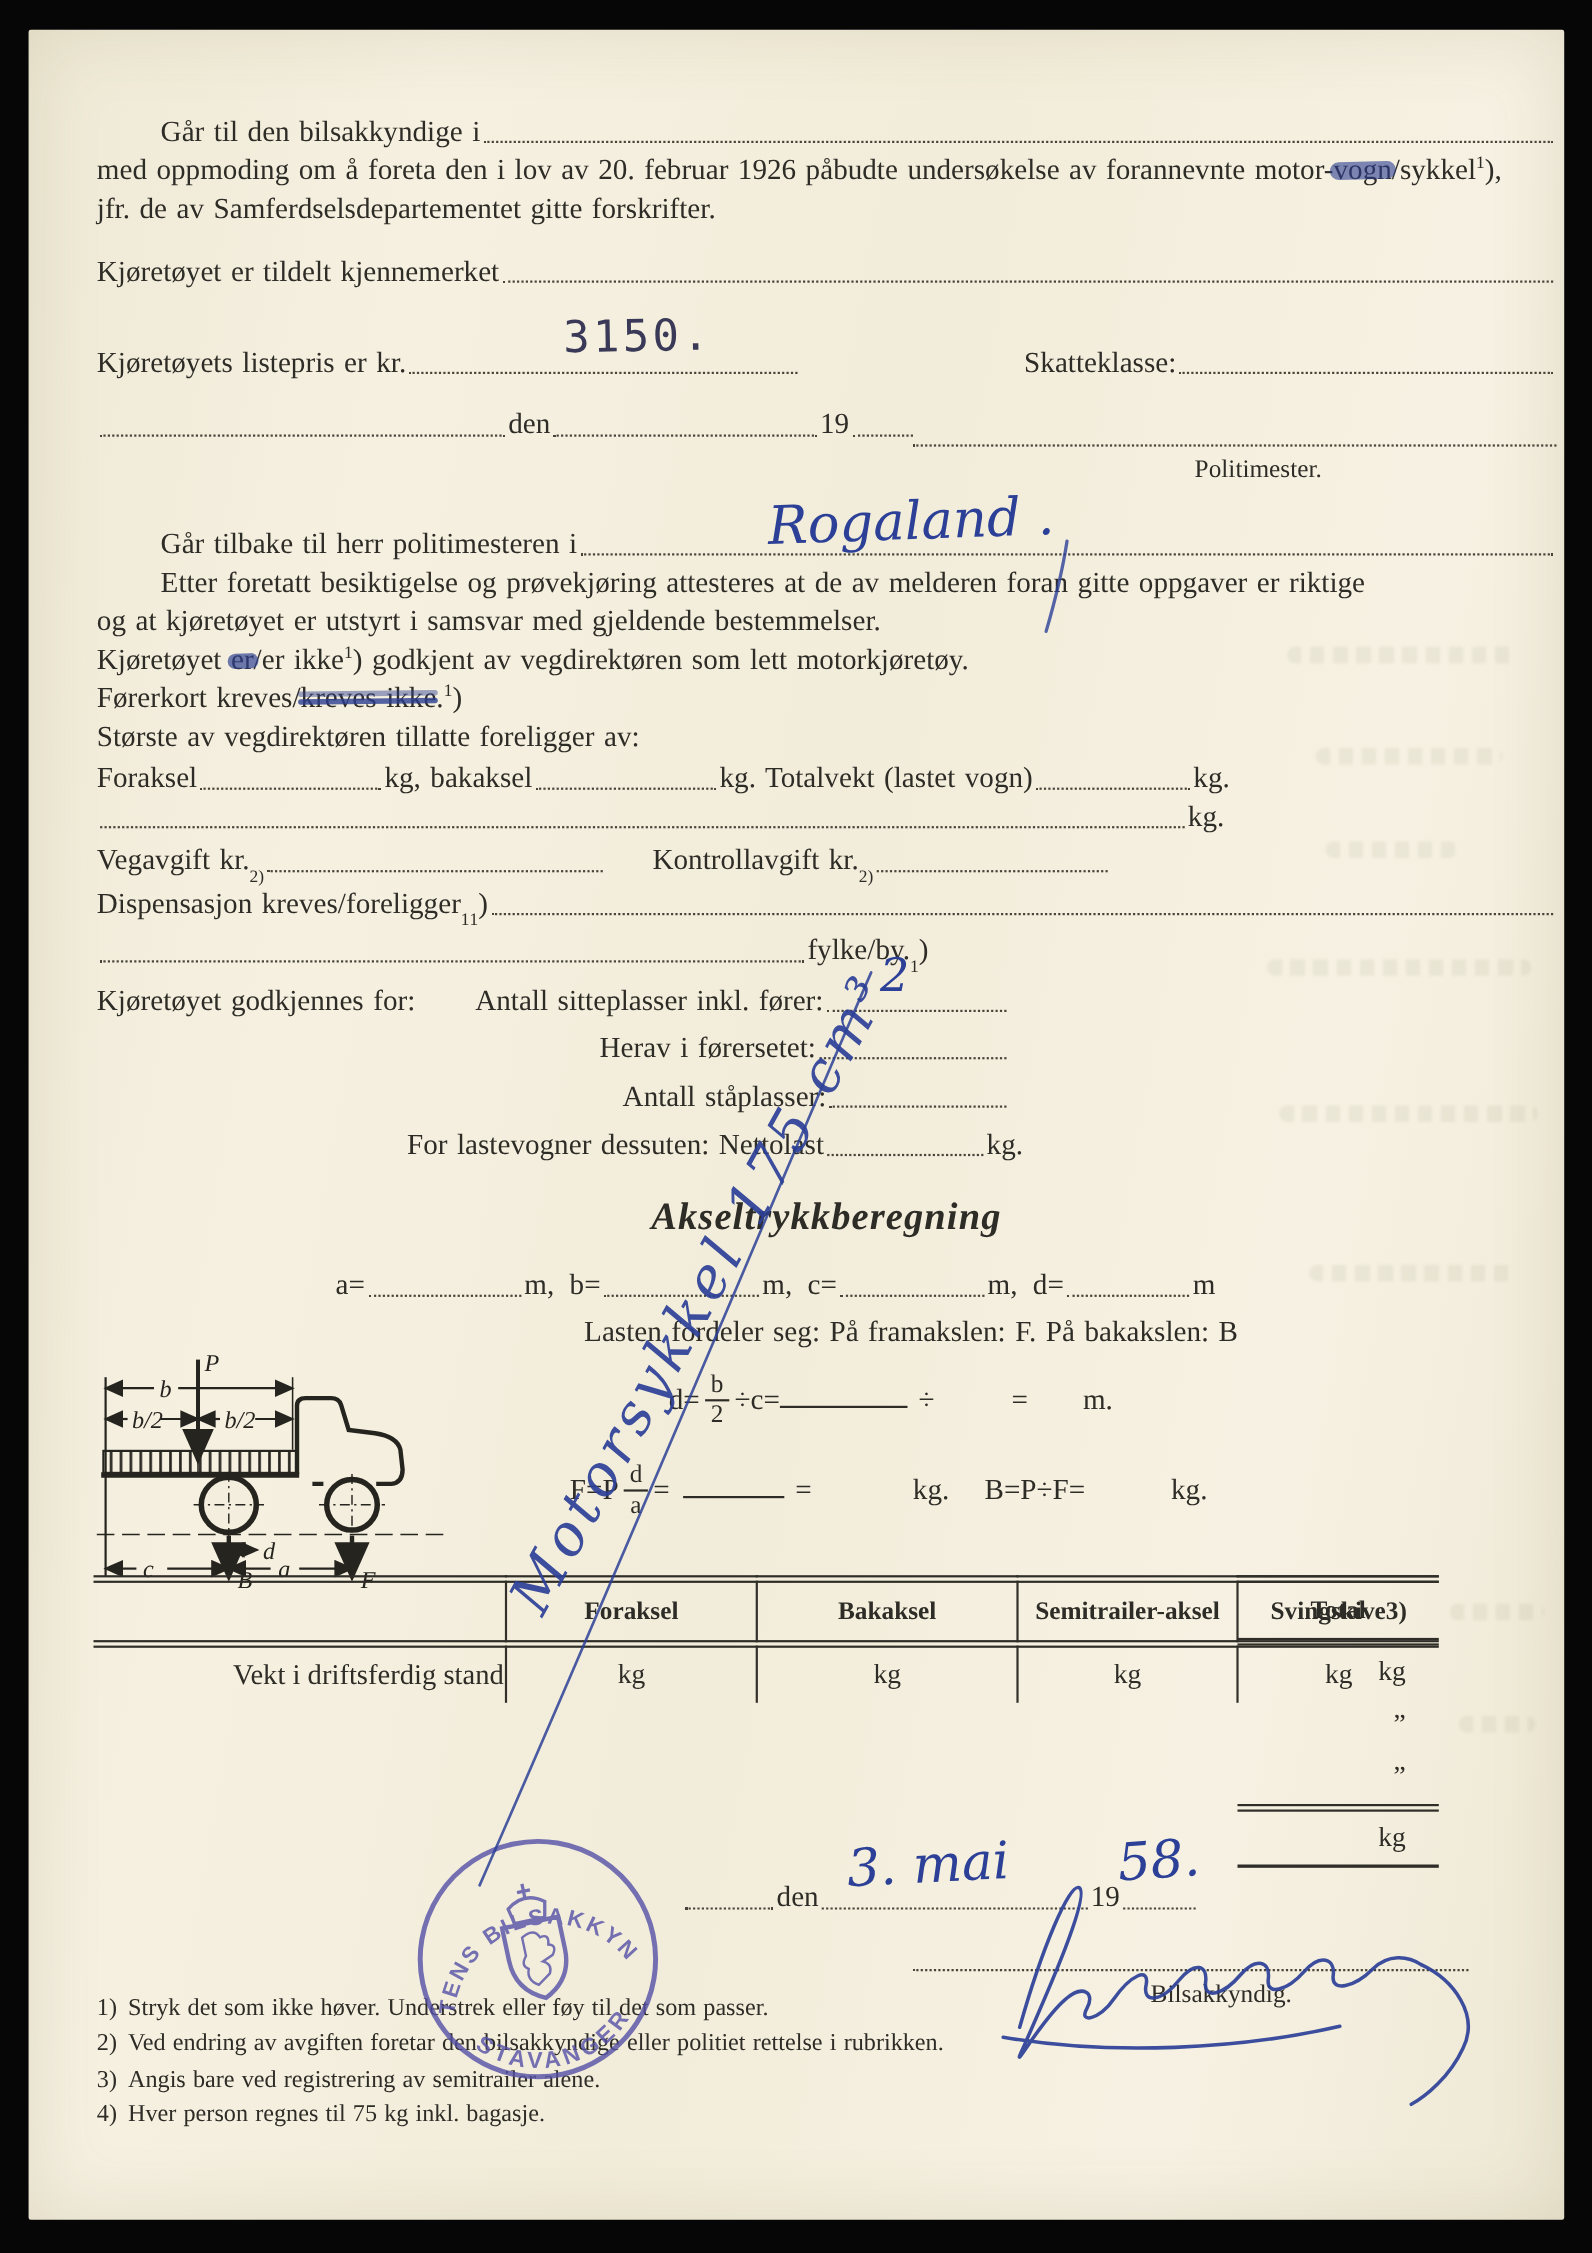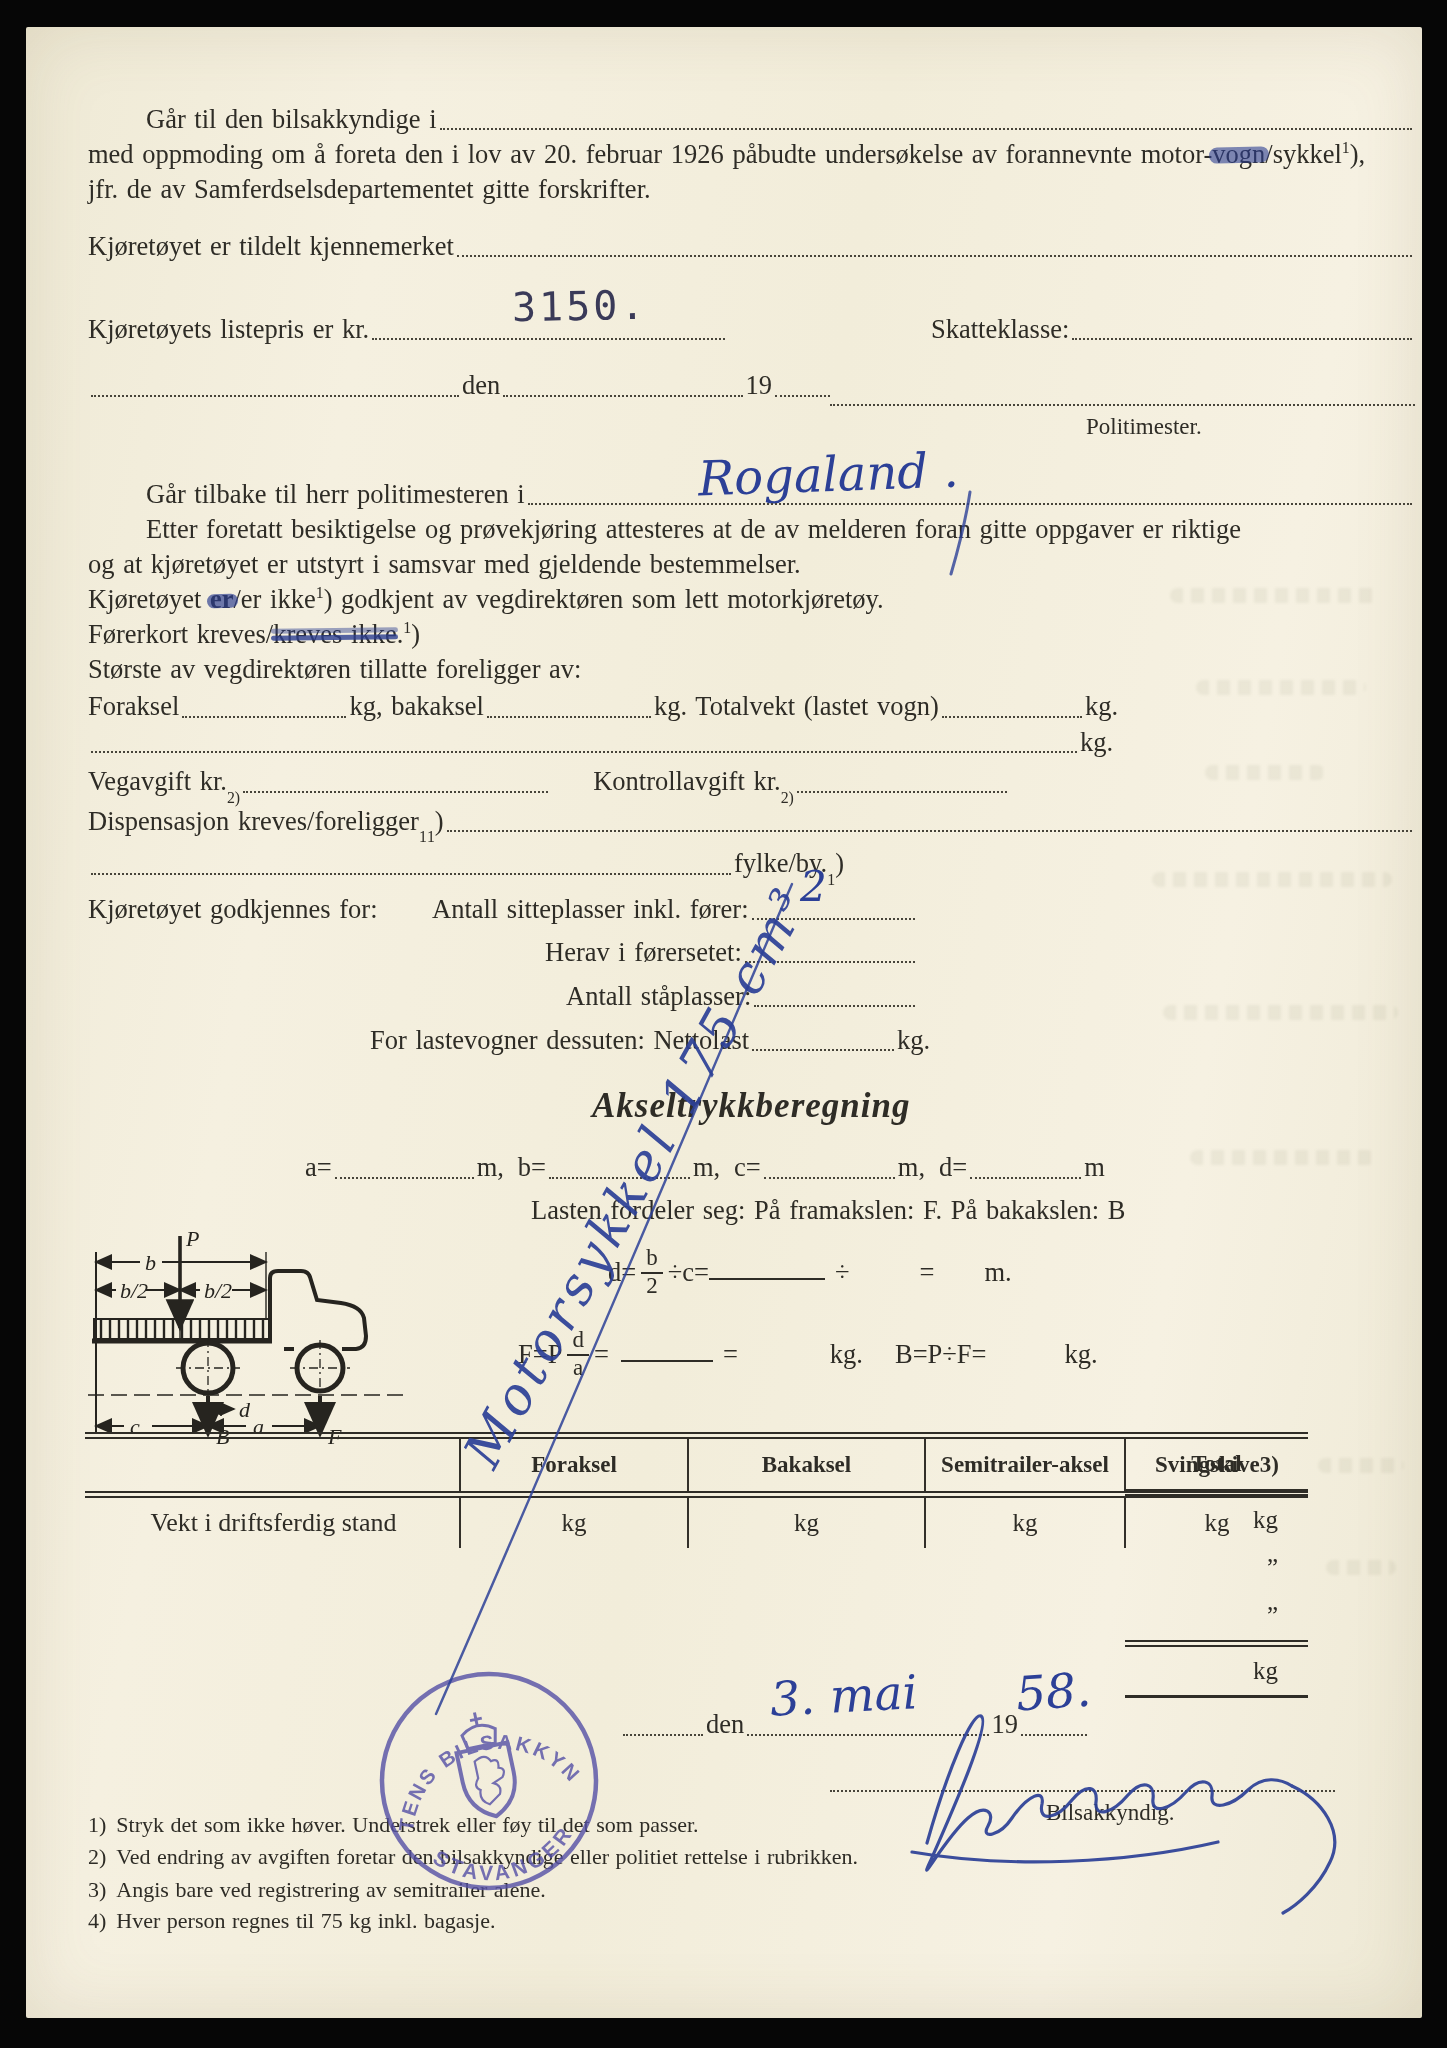--- a/index.html
+++ b/index.html
@@ -16,38 +16,38 @@
   .sp{display:inline-block;}
   .dotline{border-bottom:2.4px dotted #47443a;}
   sup{font-size:60%;vertical-align:super;line-height:0;}
   .small{font-size:23px;}
   .fn{font-size:22px;word-spacing:1px;}
   .fn .num{margin-right:10px;}
   .hand{font-family:"DejaVu Serif",serif;font-style:italic;color:#2c4097;}
   .smudge{position:relative;}
   .smudge::after{content:"";position:absolute;left:-3px;right:-4px;top:26%;height:16px;
       background:rgba(44,62,145,.6);border-radius:8px;transform:rotate(-1.5deg);}
-  .smudge2{position:relative;font-weight:bold;}
+  .smudge2{position:relative;}
   .smudge2::after{content:"";position:absolute;left:-3px;right:-4px;top:32%;height:14px;
       background:rgba(44,62,145,.68);border-radius:7px;transform:rotate(-2deg);}
   .strike{position:relative;}
   .strike::after{content:"";position:absolute;left:-2px;right:-2px;top:54%;height:5px;
       background:rgba(44,62,145,.8);border-radius:3px;box-shadow:0 -7px 0 rgba(44,62,145,.45);
       transform:rotate(-.6deg);}
   .title{font-style:italic;font-weight:bold;font-size:35px;letter-spacing:1px;}
   .frow{display:flex;align-items:center;font-size:26.5px;}
   .frac{display:inline-flex;flex-direction:column;align-items:center;font-size:23px;line-height:1.05;margin:0 5px;}
   .frac .top{border-bottom:2.2px solid #2e2c26;padding:0 5px 1px;}
   .frule{display:inline-block;border-bottom:2.6px solid #2e2c26;height:1em;transform:translateY(-6px);}
   
   table.dt{border-collapse:collapse;border-top:7px double #2f2d27;font-size:25px;}
   table.dt th{font-size:23px;font-weight:bold;height:50px;vertical-align:middle;}
   table.dt thead tr{border-bottom:7px double #2f2d27;}
   table.dt td{height:48px;vertical-align:middle;text-align:center;}
-  table.dt .lbl{text-align:center;padding-left:4px;font-size:26px;}
+  table.dt .lbl{text-align:right;padding-left:4px;font-size:26px;}
   table.dt th+th, table.dt td+td{border-left:2.2px solid #33302a;}
   table.dt tr.last{border-bottom:7px double #2f2d27;}
   table.dt tr.sum{border-bottom:3.5px solid #2f2d27;}
   .ghost{position:absolute;height:15px;border-radius:8px;opacity:.12;filter:blur(1.6px);
      background:repeating-linear-gradient(90deg,rgba(105,108,75,.65) 0 13px,transparent 13px 21px);}
   .diag{transform:rotate(-61deg);transform-origin:0 0;font-size:52px;letter-spacing:5px;opacity:.92;}
   svg{overflow:visible;}
 </style>
 </head>
 <body>

